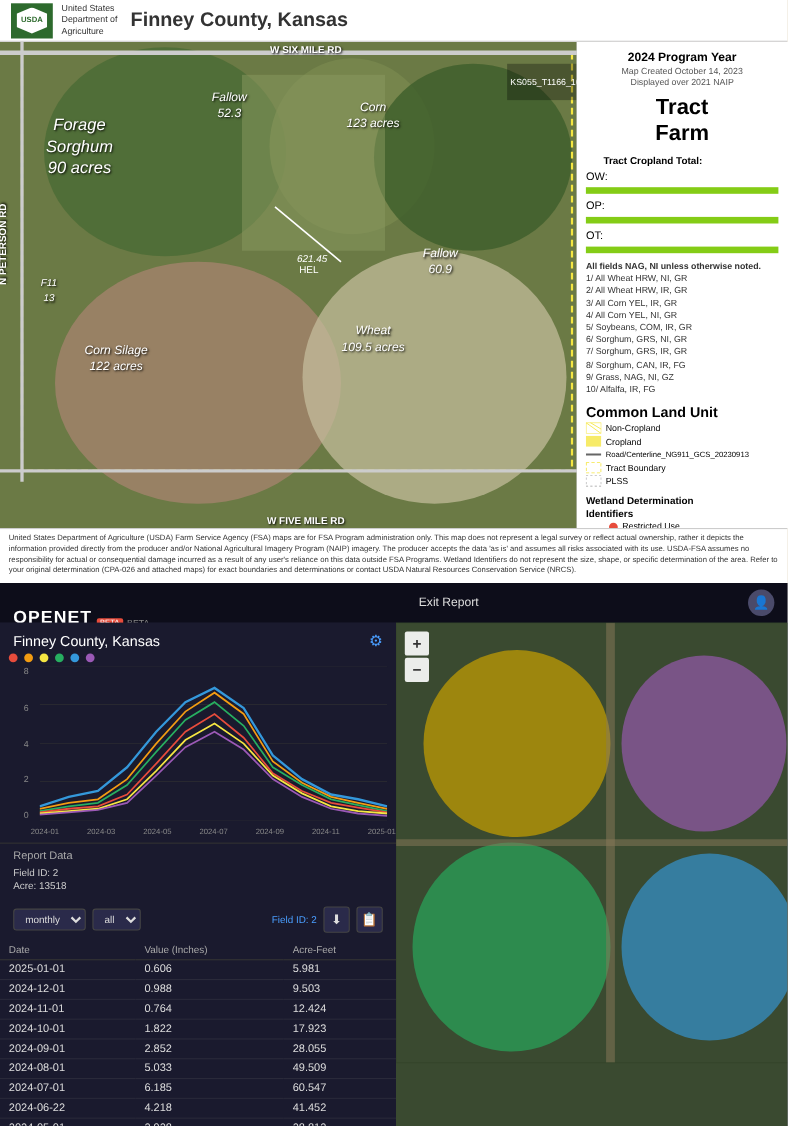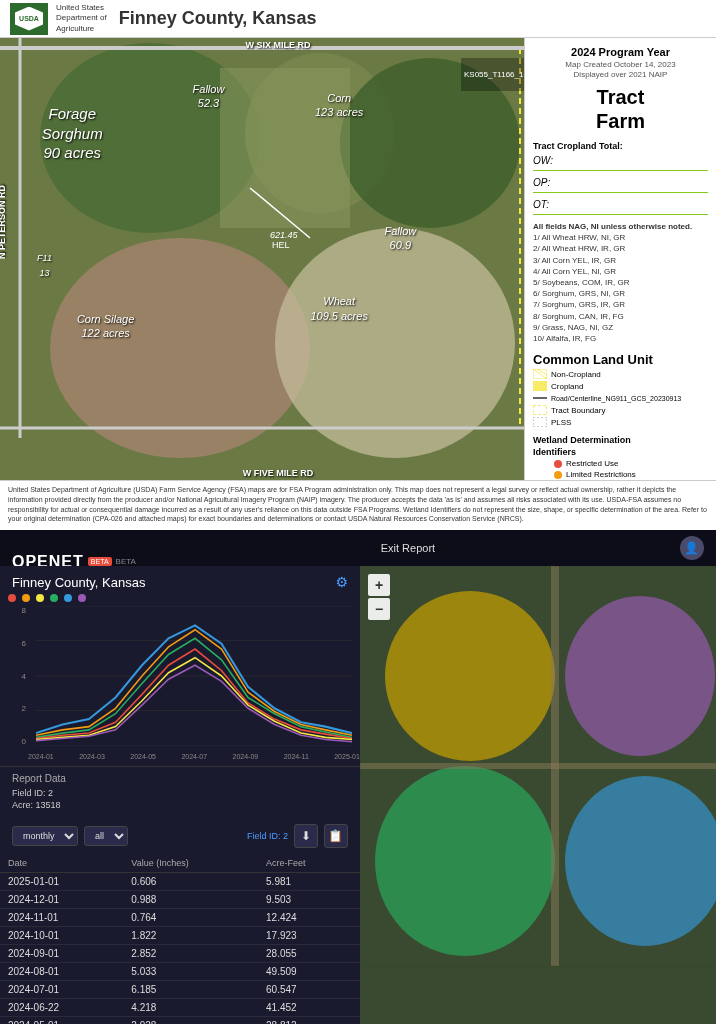--- a/index.html
+++ b/index.html
@@ -90,28 +90,27 @@
     .tract-farm-title {
       text-align: center;
       font-size: 20px;
       font-weight: bold;
       line-height: 1.2;
       margin: 6px 0 4px;
     }
     .tract-cropland-total {
       font-size: 9px;
       font-weight: bold;
-      margin: 8px 0 4px;
+      margin: 8px 16px 4px;
     }
     .ow-op-ot {
       font-size: 10px;
-      border-bottom: 1px solid #84cc16;
+      border-bottom: 6px solid #84cc16;
       margin-bottom: 6px;
       padding-bottom: 4px;
-      font-style: italic;
     }
     .fields-note {
       font-size: 8px;
       color: #333;
       margin-top: 6px;
       line-height: 1.4;
     }
     .common-land-title {
       font-weight: bold;
       font-size: 13px;
@@ -196,21 +195,21 @@
     .openet-header {
       background: #0d0d1a;
       height: 36px;
       display: flex;
       align-items: center;
       padding: 0 12px;
       justify-content: space-between;
     }
     .openet-logo {
       display: flex;
-      align-items: center;
+      align-items: flex-end;
       margin-top: 27px;
     }
     .openet-logo-text {
       font-size: 16px;
       font-weight: bold;
       color: #fff;
       letter-spacing: 1px;
     }
     .openet-beta-badge {
       background: #e74c3c;

